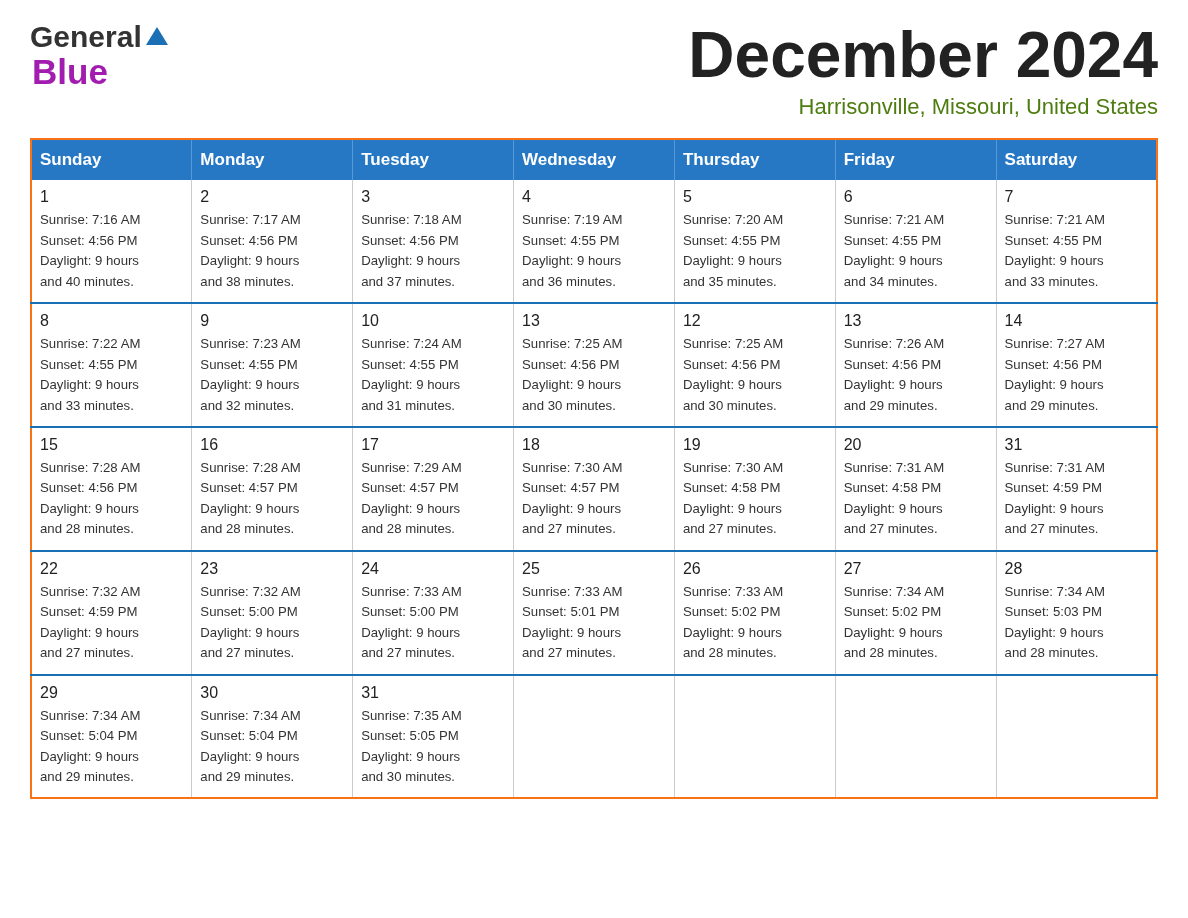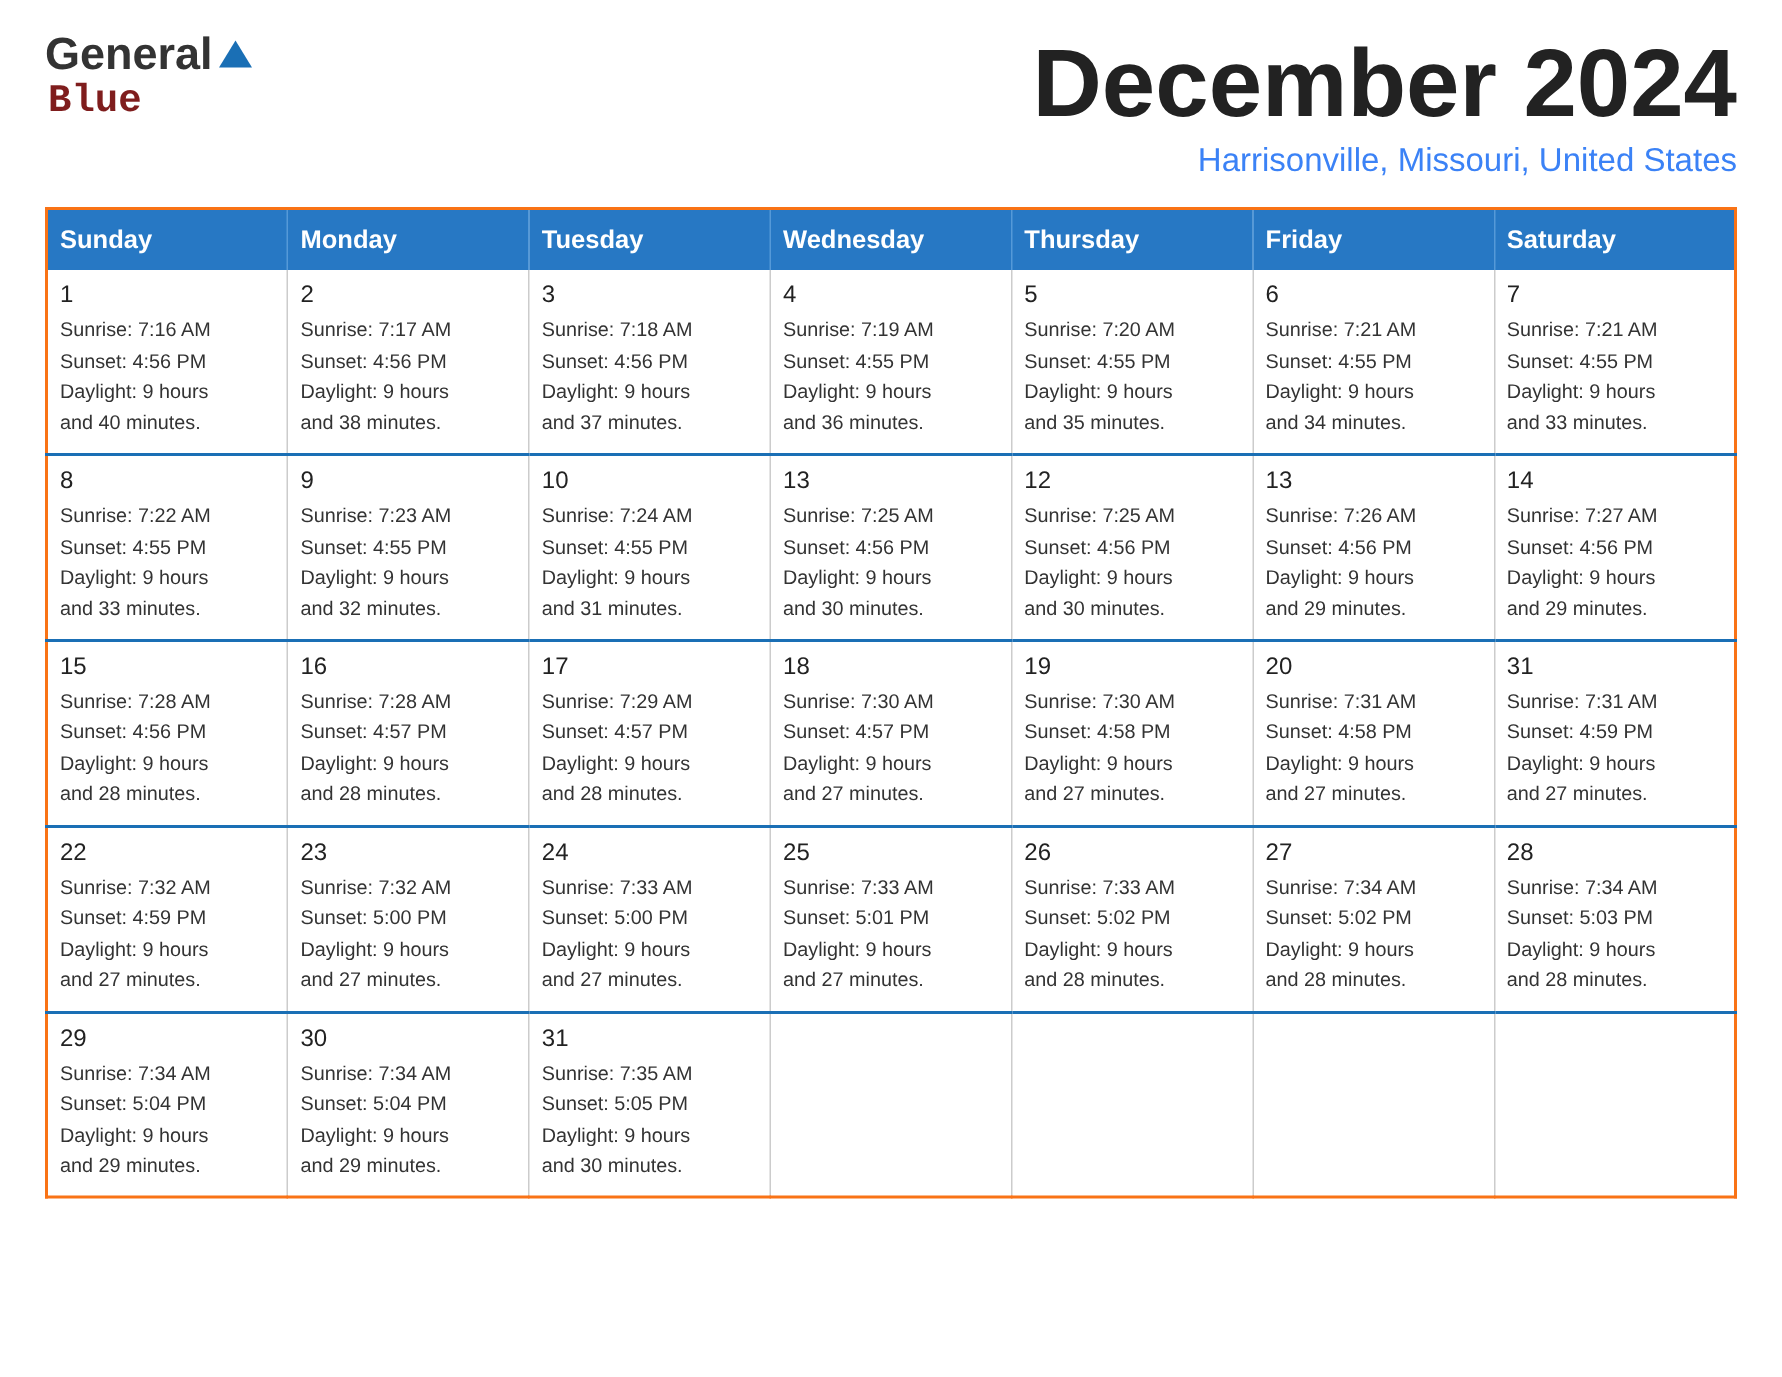--- a/index.html
+++ b/index.html
@@ -25,21 +25,21 @@
       text-align: right;
     }
     .main-title {
       font-size: 64px;
       font-weight: bold;
       color: #222;
       line-height: 1.1;
     }
     .subtitle {
       font-size: 22px;
-      color: #3b82f6;
+      color: #4d7c0f;
       margin-top: 4px;
     }
     .calendar {
       width: 100%;
       border-collapse: collapse;
       border: 2px solid #f97316;
     }
     .calendar th {
       background-color: #2778c4;
       color: #ffffff;
@@ -91,21 +91,21 @@
   <div class="logo">
     <div style="display:flex; align-items:center; gap:0px;">
       <span style="font-size:30px; font-weight:bold; color:#333; font-family:Arial,sans-serif;">General</span>
       <span style="display:inline-block; margin-left:4px; margin-top:2px;">
         <svg width="22" height="22" viewBox="0 0 22 22">
           <polygon points="11,2 22,20 0,20" fill="#1a6fb5"></polygon>
         </svg>
       </span>
     </div>
     <div style="display:flex; align-items:center; margin-top:-2px; margin-left:2px;">
-      <span style="font-size:26px; font-weight:bold; color:#7f1d1d; font-family:Liberation Mono, monospace;">Blue</span>
+      <span style="font-size:35px; font-weight:bold; color:#a21caf; font-family:Liberation Sans, sans-serif;">Blue</span>
     </div>
   </div>
   <div class="title-area">
     <div class="main-title">December 2024</div>
     <div class="subtitle">Harrisonville, Missouri, United States</div>
   </div>
 </div>
 
 <table class="calendar">
   <thead>

